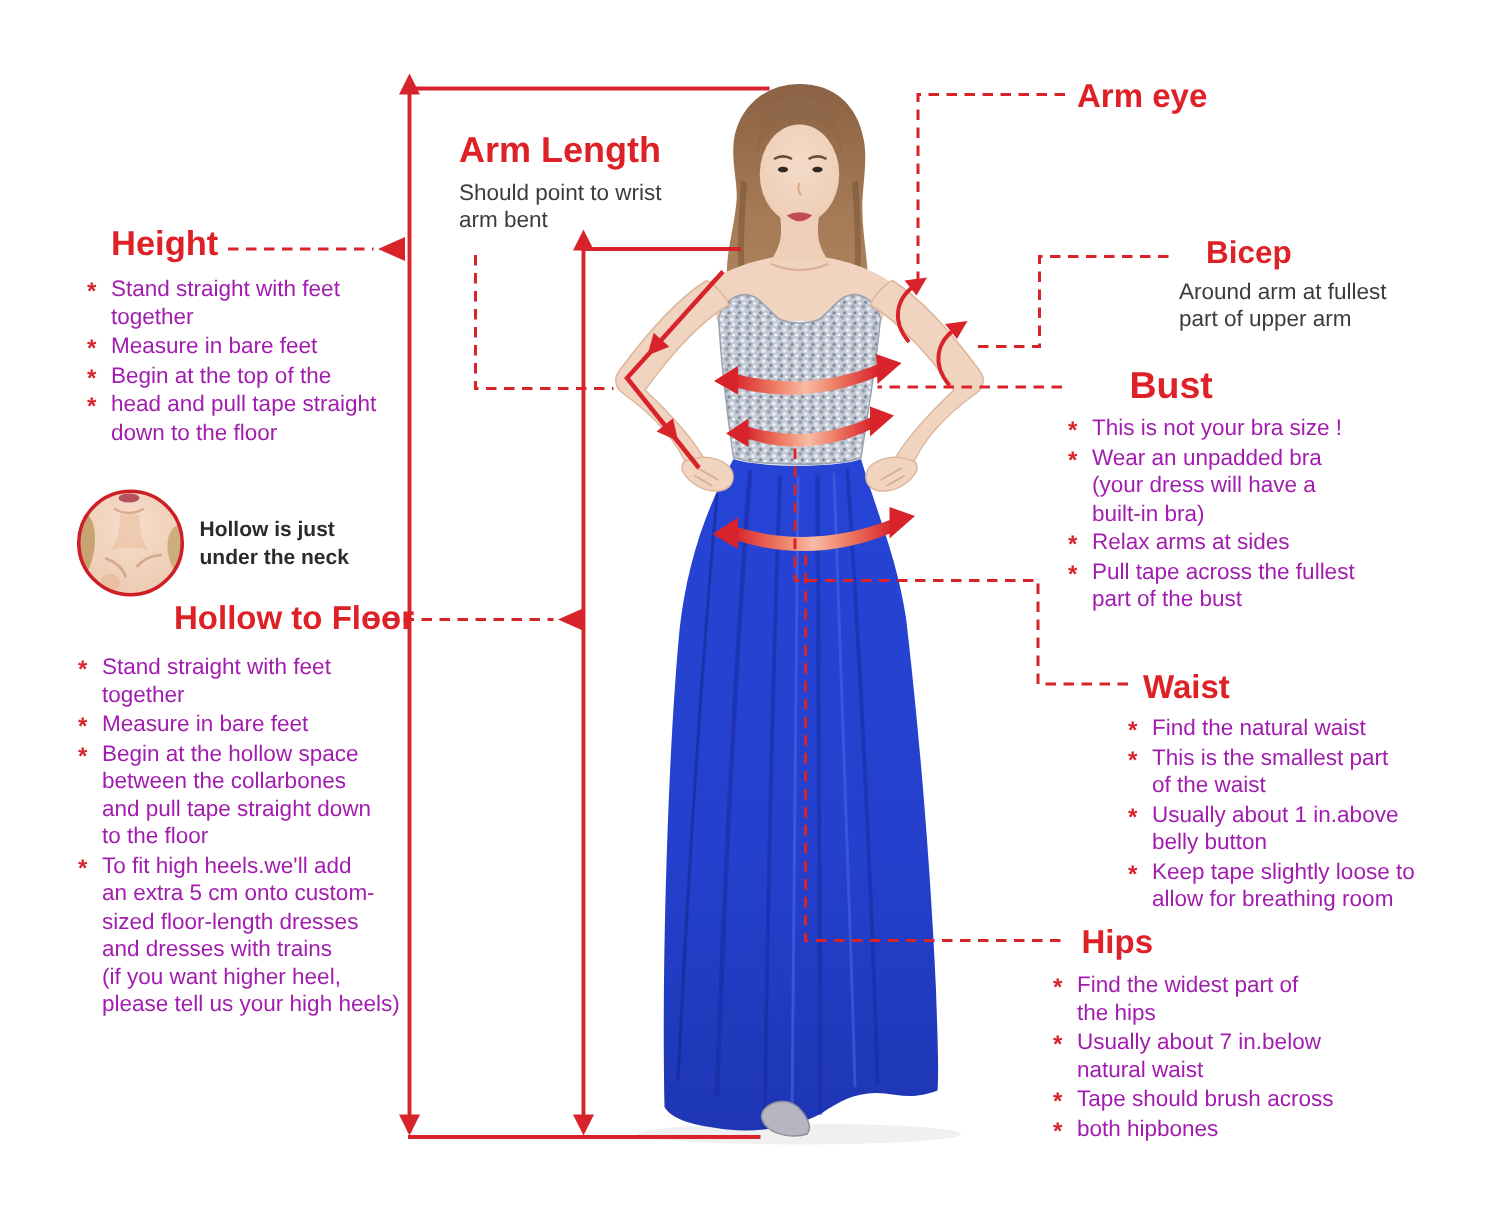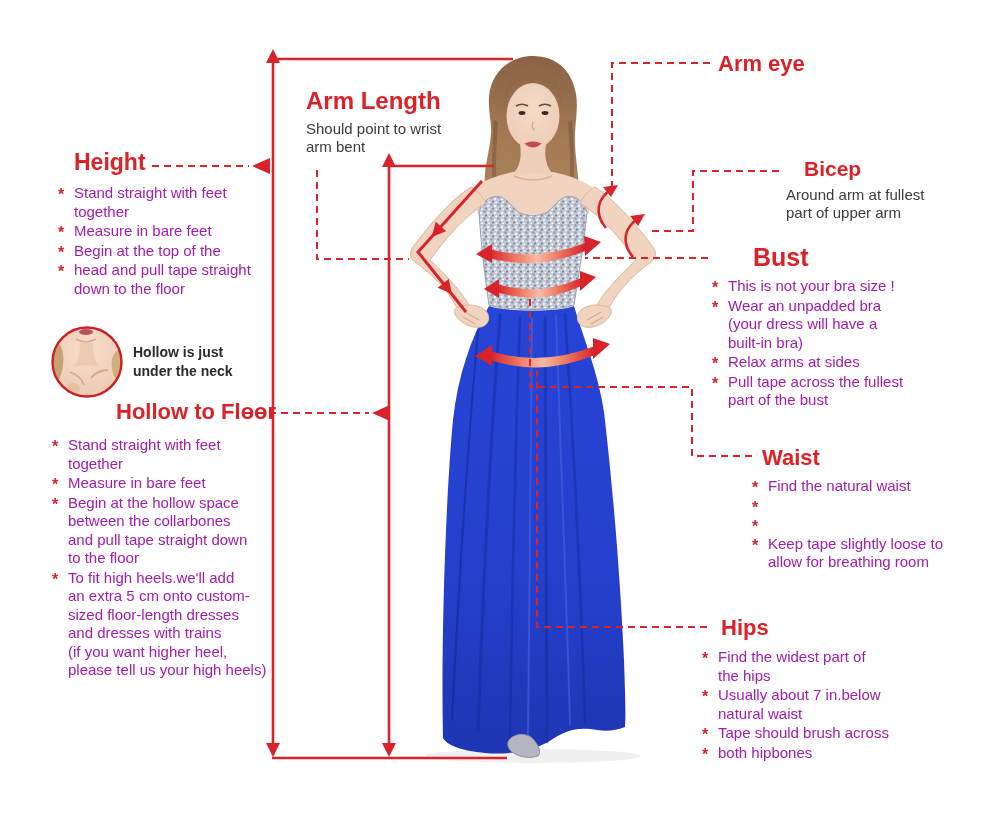--- a/index.html
+++ b/index.html
@@ -296,24 +296,28 @@
   <div class="abs title" style="left:762px;top:446px;font-size:22px;">Waist</div>
   <div class="abs bullets" style="left:752px;top:477px;width:235px;">
 
       <div class="bullet">
         <span class="star">*</span>
         <span class="btext">Find the natural waist</span>
       </div>
 
       <div class="bullet">
         <span class="star">*</span>
-      </div>
-
-      <div class="bullet">
-        <span class="star">*</span>
+        <span class="btext">This is the smallest part
+of the waist</span>
+      </div>
+
+      <div class="bullet">
+        <span class="star">*</span>
+        <span class="btext">Usually about 1 in.above
+belly button</span>
       </div>
 
       <div class="bullet">
         <span class="star">*</span>
         <span class="btext">Keep tape slightly loose to
 allow for breathing room</span>
       </div>
     </div>
 
   <div class="abs title" style="left:721px;top:616px;font-size:22px;">Hips</div>

